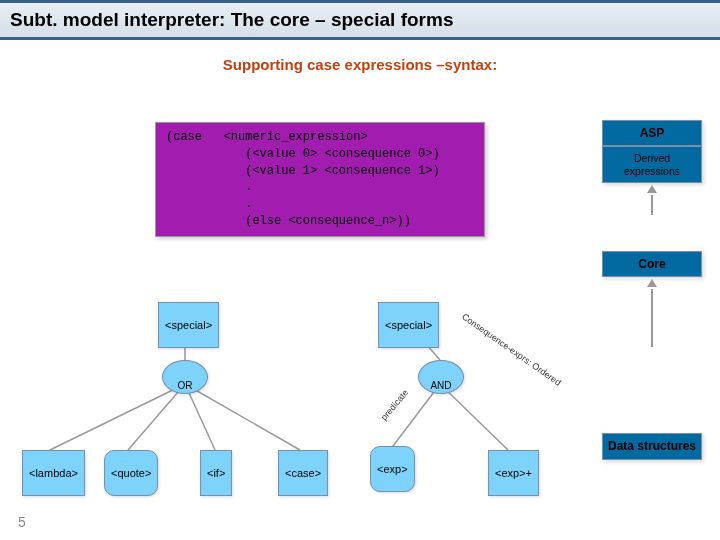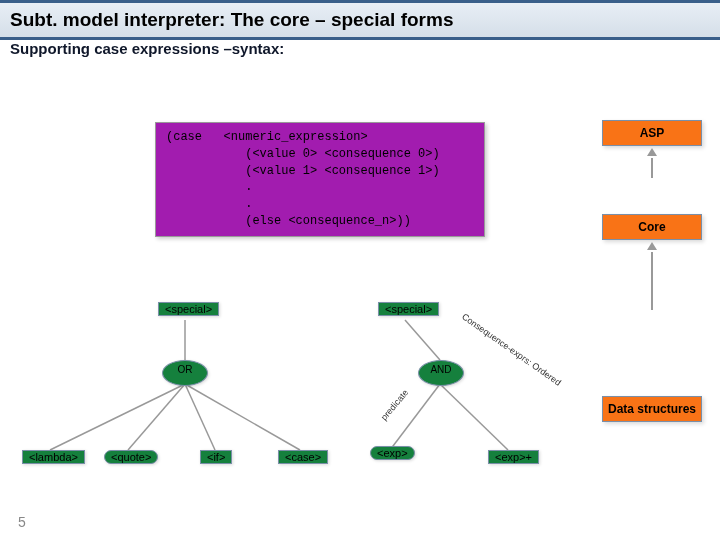--- a/index.html
+++ b/index.html
@@ -1,36 +1,36 @@
 <!DOCTYPE html>
 <html><head>
 <meta charset="utf-8">
 <style>
   * { margin: 0; padding: 0; box-sizing: border-box; }
   body { width: 720px; height: 540px; font-family: Arial, sans-serif; background: #fff; position: relative; overflow: hidden; }
   
   .title-bar { background: linear-gradient(#e8eef5, #d5dfe9); border-top: 3px solid #3a5f8a; border-bottom: 3px solid #3a5f8a; padding: 6px 10px; font-size: 19px; font-weight: bold; color: #000; }
   
-  .subtitle { padding: 0 10px 0; font-size: 15px; font-weight: bold; color: #0f172a; }
+  .subtitle { padding: 16px 10px 0; font-size: 15px; font-weight: bold; color: #c2410c; text-align: center; }
   
   .code-block { position: absolute; left: 155px; top: 122px; width: 330px; background: #a21caf; border: 1px solid #999; box-shadow: 2px 2px 4px rgba(0,0,0,0.2); padding: 6px 10px; font-family: "Courier New", monospace; font-size: 12px; line-height: 1.4; white-space: pre; }
   
   .side-stack { position: absolute; right: 18px; top: 120px; width: 100px; }
-  .side-box { background: #f97316; border: 1px solid #7a8fa8; text-align: center; padding: 5px 4px; font-size: 11px; margin-bottom: 0; box-shadow: 2px 2px 4px rgba(0,0,0,0.15); }
+  .side-box { background: #0369a1; border: 1px solid #7a8fa8; text-align: center; padding: 5px 4px; font-size: 11px; margin-bottom: 0; box-shadow: 2px 2px 4px rgba(0,0,0,0.15); }
   .side-box.asp { font-weight: bold; font-size: 12px; }
   .side-box.derived { font-size: 10.5px; line-height: 1.2; }
   .side-box.core { font-weight: bold; margin-top: 36px; font-size: 12px; }
   .side-box.data { font-weight: bold; margin-top: 86px; font-size: 12px; line-height: 1.2; }
   
   .arrow-up { width: 0; height: 0; border-left: 5px solid transparent; border-right: 5px solid transparent; border-bottom: 8px solid #999; margin: 2px auto; }
   .arrow-line { width: 2px; height: 20px; background: #999; margin: 0 auto; }
   
   .diagram { position: absolute; left: 0; top: 290px; width: 720px; height: 220px; }
   
-  .node { position: absolute; background: #15803d; border: 1px solid #7a8fa8; padding: 0 6px; font-size: 11px; text-align: center; box-shadow: 1px 1px 3px rgba(0,0,0,0.15); }
+  .node { position: absolute; background: #7dd3fc; border: 1px solid #7a8fa8; padding: 16px 6px; font-size: 11px; text-align: center; box-shadow: 1px 1px 3px rgba(0,0,0,0.15); }
   
   .oval { border-radius: 50%; width: 46px; height: 26px; line-height: 18px; font-size: 10px; }
   
   svg.lines { position: absolute; left: 0; top: 0; width: 720px; height: 220px; pointer-events: none; }
   
   .rot-label { position: absolute; font-size: 9px; color: #333; }
   .rot-label.pred { transform: rotate(-50deg); }
   .rot-label.cons { transform: rotate(35deg); }
   
   .page-num { position: absolute; left: 18px; bottom: 10px; font-size: 14px; color: #888; }
@@ -46,20 +46,21 @@
 
 <div class="code-block">(case   &lt;numeric_expression&gt;
            (&lt;value 0&gt; &lt;consequence 0&gt;)
            (&lt;value 1&gt; &lt;consequence 1&gt;)
            .
            .
            (else &lt;consequence_n&gt;))</div>
 
 <div class="side-stack">
   <div class="side-box asp">ASP</div>
+  <div class="side-box derived">Derived expressions</div>
   <div class="arrow-up"></div>
   <div class="arrow-line"></div>
   <div class="side-box core">Core</div>
   <div class="arrow-up"></div>
   <div class="arrow-line" style="height:58px"></div>
   <div class="side-box data">Data structures</div>
 </div>
 
 <div class="diagram">
   <svg class="lines">

